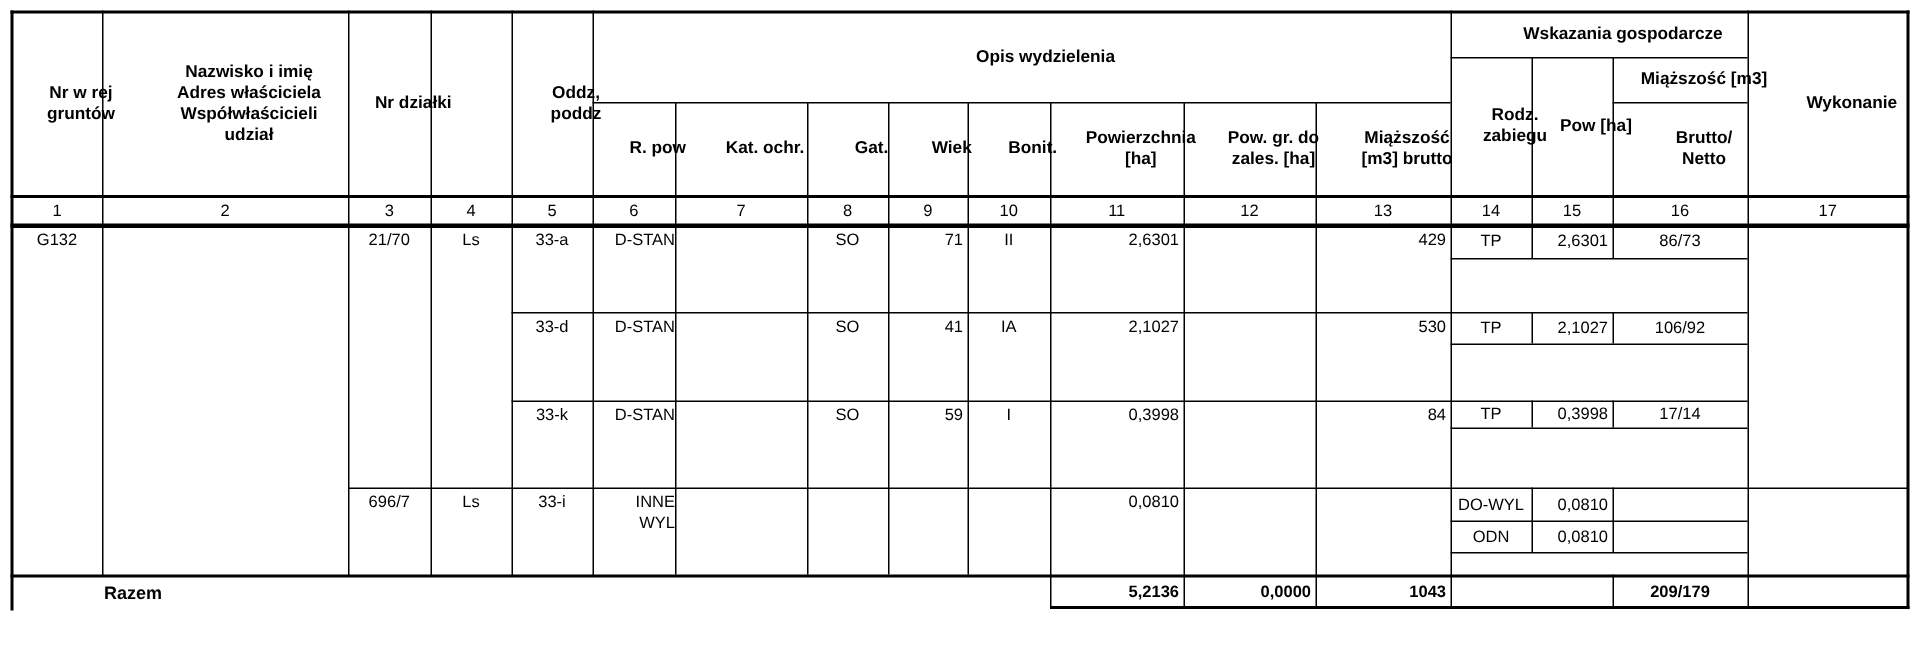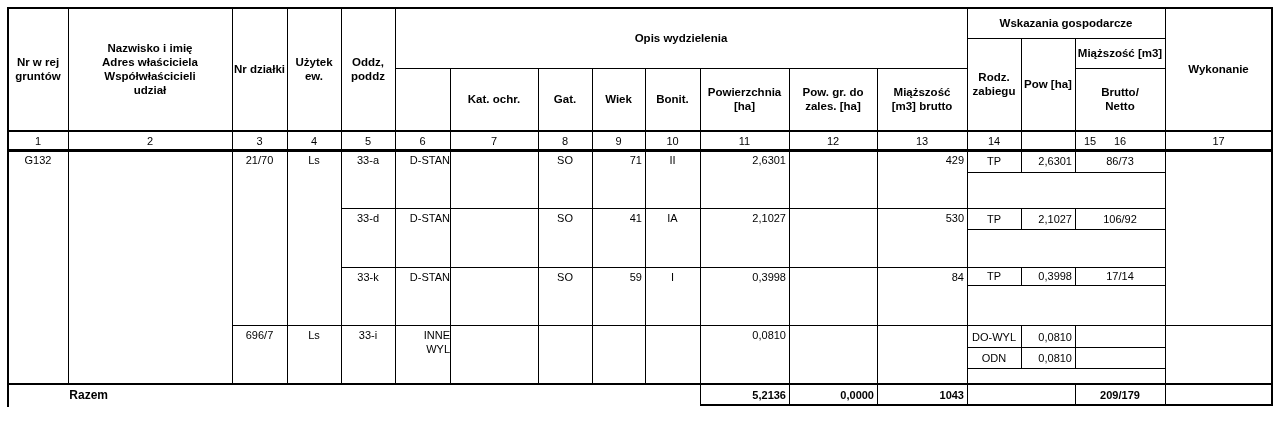--- a/index.html
+++ b/index.html
@@ -1,21 +1,21 @@
 <!DOCTYPE html>
 <html><head>
 <meta charset="utf-8">
 <style>
   html,body{margin:0;padding:0;background:#fff;}
   .page{position:relative;width:1280px;height:434px;background:#ffffff;overflow:hidden;
         font-family:"Liberation Sans", sans-serif;color:#000;}
   .ln{position:absolute;background:#000;}
   .c{position:absolute;display:flex;align-items:center;justify-content:center;
      text-align:center;color:#000;}
-  .hd{font-weight:bold;font-size:11.5px;line-height:14px;white-space:pre-line;}
+  .hd{font-weight:bold;font-size:11.5px;line-height:14px;white-space:pre-line;margin-left:16px;}
   .num{font-size:11px;}
   .d{position:absolute;font-size:11px;line-height:14px;height:14px;color:#000;}
   .ctr{text-align:center;}
   .lft{text-align:right;padding-left:4px;box-sizing:border-box;}
   .rgt{text-align:right;padding-right:3px;box-sizing:border-box;}
   .b{font-weight:bold;}
 </style>
 </head>
 <body>
 
@@ -67,25 +67,24 @@
     <i class="ln" style="left:700px;top:404px;width:573px;height:2px"></i>
   </div>
 
   <div class="c hd" style="left:8px;top:8px;width:60px;height:122px">Nr w rej
 gruntów</div>
   <div class="c hd" style="left:68px;top:8px;width:164px;height:122px">Nazwisko i imię
 Adres właściciela
 Współwłaścicieli
 udział</div>
   <div class="c hd" style="left:232px;top:8px;width:55px;height:122px">Nr działki</div>
-  <div class="c hd" style="left:287px;top:8px;width:54px;height:122px">Użytek
-ew.</div>
   <div class="c hd" style="left:341px;top:8px;width:54px;height:122px">Oddz,
 poddz</div>
   <div class="c hd" style="left:395px;top:8px;width:572px;height:60px">Opis wydzielenia</div>
+  <div class="c hd" style="left:395px;top:68px;width:55px;height:62px">R. pow</div>
   <div class="c hd" style="left:450px;top:68px;width:88px;height:62px">Kat. ochr.</div>
   <div class="c hd" style="left:538px;top:68px;width:54px;height:62px">Gat.</div>
   <div class="c hd" style="left:592px;top:68px;width:53px;height:62px">Wiek</div>
   <div class="c hd" style="left:645px;top:68px;width:55px;height:62px">Bonit.</div>
   <div class="c hd" style="left:700px;top:68px;width:89px;height:62px">Powierzchnia
 [ha]</div>
   <div class="c hd" style="left:789px;top:68px;width:88px;height:62px">Pow. gr. do
 zales. [ha]</div>
   <div class="c hd" style="left:877px;top:68px;width:90px;height:62px">Miąższość
 [m3] brutto</div>
@@ -105,21 +104,21 @@
   <div class="c num" style="left:341px;top:132px;width:54px;height:17px">5</div>
   <div class="c num" style="left:395px;top:132px;width:55px;height:17px">6</div>
   <div class="c num" style="left:450px;top:132px;width:88px;height:17px">7</div>
   <div class="c num" style="left:538px;top:132px;width:54px;height:17px">8</div>
   <div class="c num" style="left:592px;top:132px;width:53px;height:17px">9</div>
   <div class="c num" style="left:645px;top:132px;width:55px;height:17px">10</div>
   <div class="c num" style="left:700px;top:132px;width:89px;height:17px">11</div>
   <div class="c num" style="left:789px;top:132px;width:88px;height:17px">12</div>
   <div class="c num" style="left:877px;top:132px;width:90px;height:17px">13</div>
   <div class="c num" style="left:967px;top:132px;width:54px;height:17px">14</div>
-  <div class="c num" style="left:1063px;top:132px;width:54px;height:17px">15</div>
+  <div class="c num" style="left:1021px;top:132px;width:54px;height:17px">15</div>
   <div class="c num" style="left:1075px;top:132px;width:90px;height:17px">16</div>
   <div class="c num" style="left:1165px;top:132px;width:107px;height:17px">17</div>
 
   <div class="d ctr" style="left:8px;top:153px;width:60px">G132</div>
   <div class="d ctr" style="left:232px;top:153px;width:55px">21/70</div>
   <div class="d ctr" style="left:287px;top:153px;width:54px">Ls</div>
   <div class="d ctr" style="left:232px;top:328px;width:55px">696/7</div>
   <div class="d ctr" style="left:287px;top:328px;width:54px">Ls</div>
 
   <div class="d ctr" style="left:341px;top:153px;width:54px">33-a</div>

